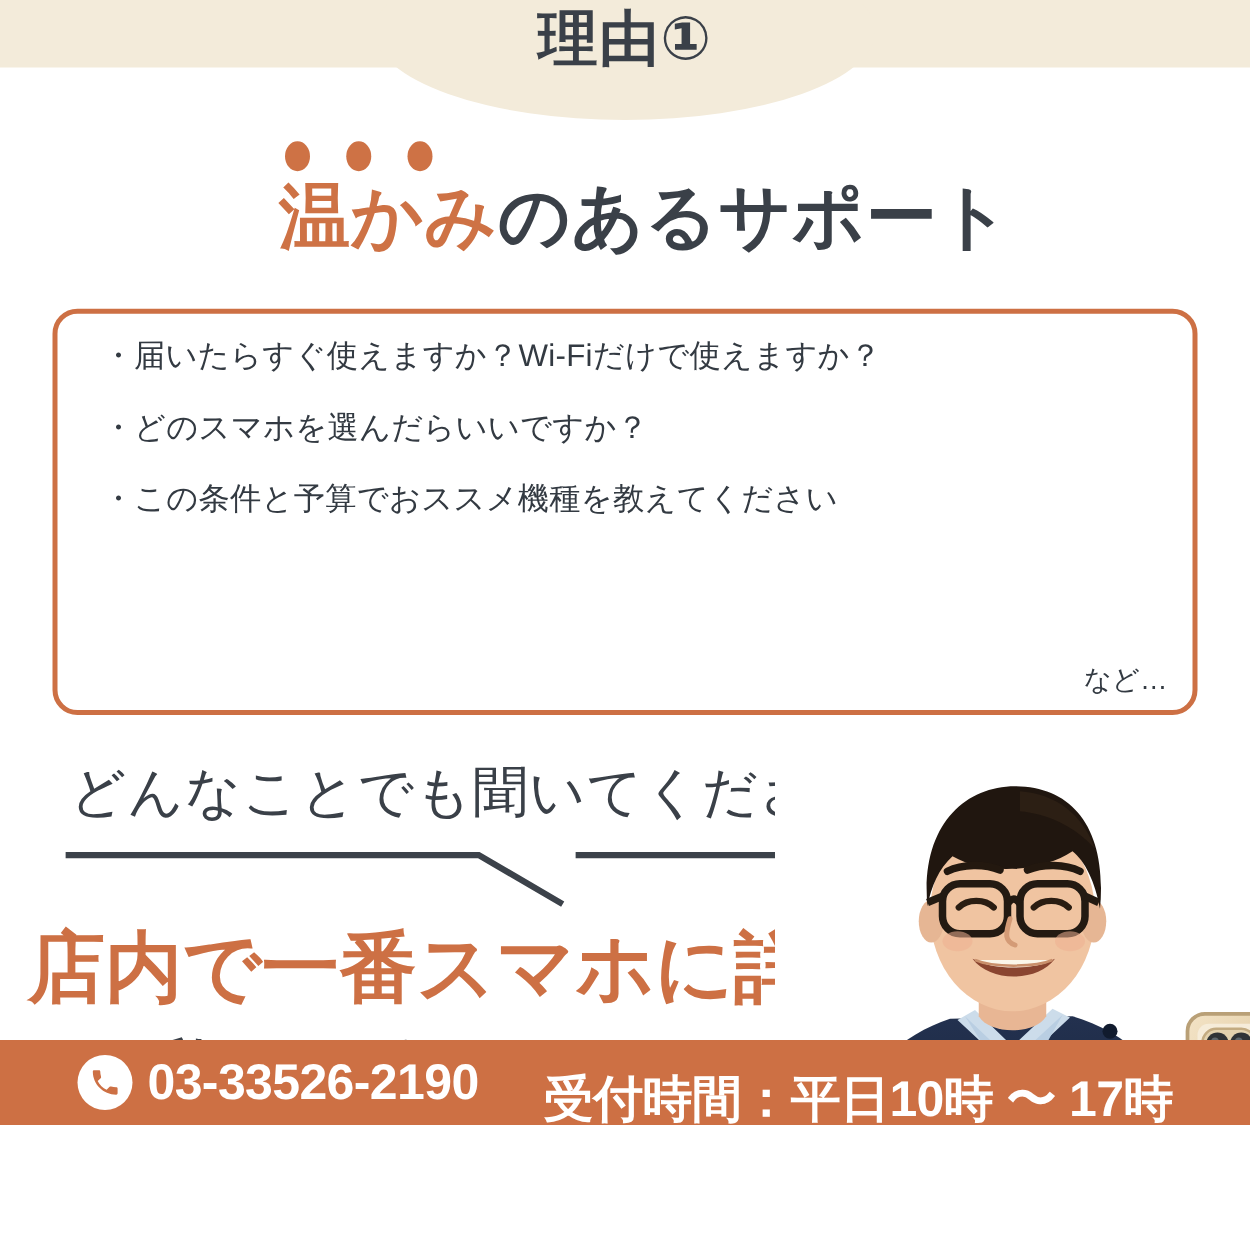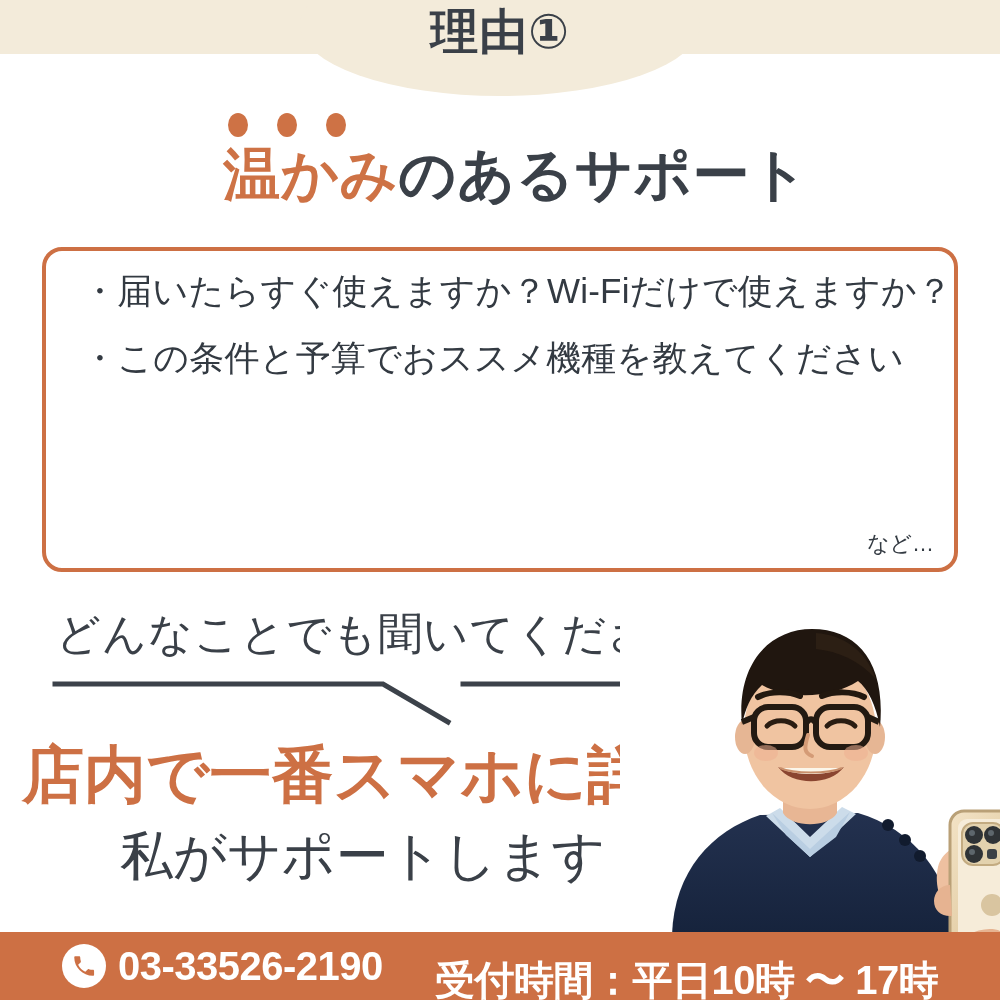--- a/index.html
+++ b/index.html
@@ -8,21 +8,21 @@
     padding: 0;
     background: #ffffff;
   }
   body {
     font-family: "Liberation Sans", "DejaVu Sans", sans-serif;
   }
 
   #page {
     position: relative;
     width: 1000px;
-    height: 1000px;
+    height: 900px;
     overflow: hidden;
     background: #ffffff;
   }
 
   
   .header-band {
     position: absolute;
     left: 0;
     top: 0;
     width: 1000px;
@@ -99,21 +99,21 @@
     border-radius: 20px;
     background: #ffffff;
   }
   .qlist {
     position: absolute;
     left: 36px;
     top: 22px;
     right: 16px;
   }
   .qitem {
-    font-size: 35px;
+    font-size: 25px;
     color: #333a42;
     line-height: 1.0;
     margin-bottom: 32px;
     white-space: nowrap;
     letter-spacing: 0.2px;
   }
   .qitem:last-child { margin-bottom: 0; }
   .etc {
     position: absolute;
     right: 20px;
@@ -235,20 +235,21 @@
     <i></i>
     <i></i>
     <i></i>
   </div>
 
   <div class="subtitle"><span class="hl">温かみ</span><span>のあるサポート</span></div>
 
   <div class="qbox">
     <div class="qlist">
       <div class="qitem">・届いたらすぐ使えますか？Wi-Fiだけで使えますか？</div>
+      <div class="qitem">・どのスマホを選んだらいいですか？</div>
       <div class="qitem">・この条件と予算でおススメ機種を教えてください</div>
     </div>
     <div class="etc">など…</div>
   </div>
 
   <div class="ask-line">どんなことでも聞いてください！</div>
 
   <svg class="bubble-rule" viewBox="0 0 610 58">
     <path d="M7 12 L335 12 L400 50" fill="none" stroke="#3c424a" stroke-width="5" stroke-linecap="square" stroke-linejoin="miter"></path>
     <line x1="415" y1="12" x2="594" y2="12" stroke="#3c424a" stroke-width="5" stroke-linecap="square"></line>

